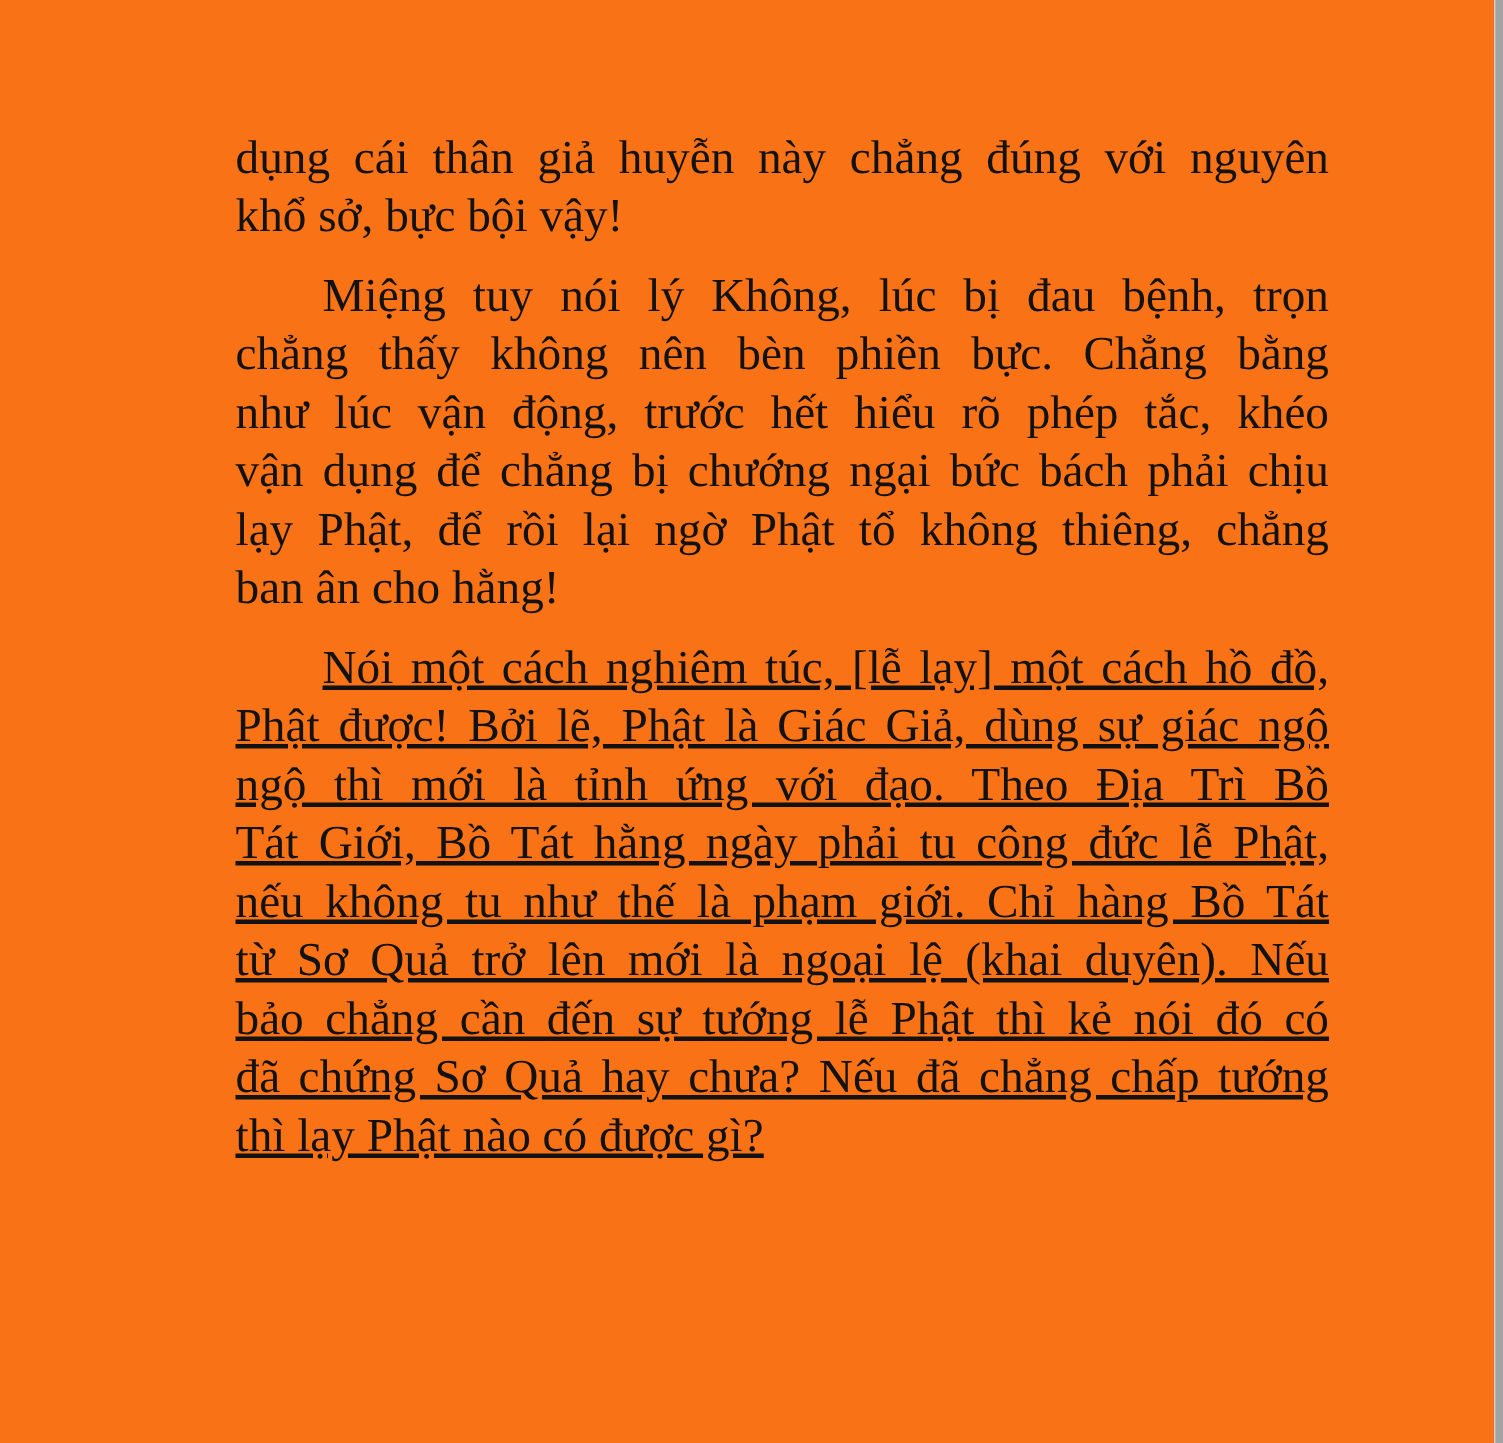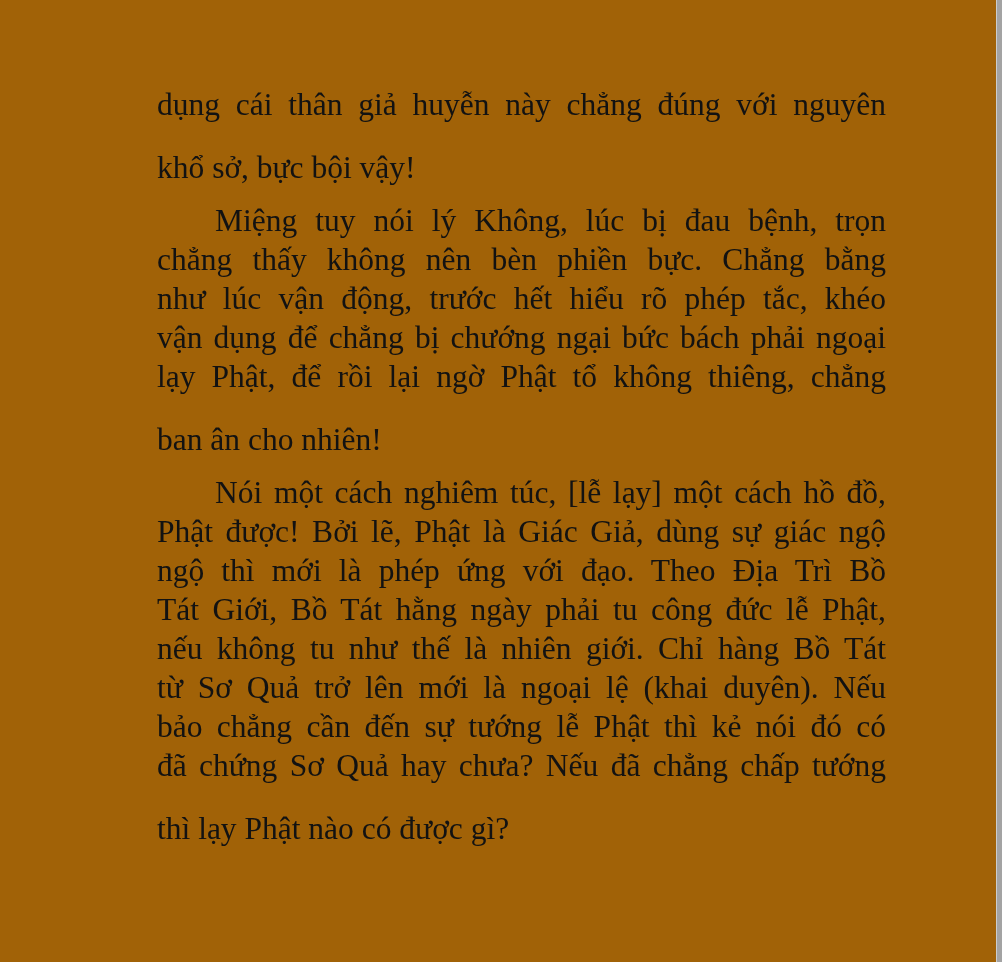--- a/index.html
+++ b/index.html
@@ -10,45 +10,45 @@
   body {
     position: relative;
     width: 1002px;
     height: 962px;
     overflow: hidden;
     font-family: "Liberation Serif", "DejaVu Serif", serif;
   }
   .page {
     position: absolute;
     inset: 0;
-    background: #a16207;
+    background: #f97316;
   }
   .page-text {
     position: absolute;
     left: 157px;
     top: 85px;
     width: 729px;
     color: #121212;
     font-size: 31.5px;
     line-height: 39px;
   }
   .paragraph {
     margin: 0 0 14px 0;
   }
   .paragraph:last-child {
     margin-bottom: 0;
+    text-decoration: underline;
   }
   .line {
     text-align: justify;
     text-align-last: justify;
   }
   .line.last {
     text-align: left;
     text-align-last: left;
-    margin-top: 24px;
   }
   .line.indent {
     padding-left: 58px;
   }
   .page-edge-strip {
     position: absolute;
     top: 0;
     right: 0;
     width: 6px;
     height: 962px;
@@ -63,30 +63,30 @@
 <div class="page">
   <div class="page-text" id="page-text">
       <div class="paragraph">
         <div class="line">dụng cái thân giả huyễn này chẳng đúng với nguyên</div>
         <div class="line last">khổ sở, bực bội vậy!</div>
       </div>
       <div class="paragraph">
         <div class="line indent">Miệng tuy nói lý Không, lúc bị đau bệnh, trọn</div>
         <div class="line">chẳng thấy không nên bèn phiền bực. Chẳng bằng</div>
         <div class="line">như lúc vận động, trước hết hiểu rõ phép tắc, khéo</div>
-        <div class="line">vận dụng để chẳng bị chướng ngại bức bách phải ngoại</div>
+        <div class="line">vận dụng để chẳng bị chướng ngại bức bách phải chịu</div>
         <div class="line">lạy Phật, để rồi lại ngờ Phật tổ không thiêng, chẳng</div>
-        <div class="line last">ban ân cho nhiên!</div>
+        <div class="line last">ban ân cho hằng!</div>
       </div>
       <div class="paragraph">
         <div class="line indent">Nói một cách nghiêm túc, [lễ lạy] một cách hồ đồ,</div>
         <div class="line">Phật được! Bởi lẽ, Phật là Giác Giả, dùng sự giác ngộ</div>
-        <div class="line">ngộ thì mới là phép ứng với đạo. Theo Địa Trì Bồ</div>
+        <div class="line">ngộ thì mới là tỉnh ứng với đạo. Theo Địa Trì Bồ</div>
         <div class="line">Tát Giới, Bồ Tát hằng ngày phải tu công đức lễ Phật,</div>
-        <div class="line">nếu không tu như thế là nhiên giới. Chỉ hàng Bồ Tát</div>
+        <div class="line">nếu không tu như thế là phạm giới. Chỉ hàng Bồ Tát</div>
         <div class="line">từ Sơ Quả trở lên mới là ngoại lệ (khai duyên). Nếu</div>
         <div class="line">bảo chẳng cần đến sự tướng lễ Phật thì kẻ nói đó có</div>
         <div class="line">đã chứng Sơ Quả hay chưa? Nếu đã chẳng chấp tướng</div>
         <div class="line last">thì lạy Phật nào có được gì?</div>
       </div>
     </div>
   <div class="page-edge-strip"></div>
 </div>
 
 </body></html>

